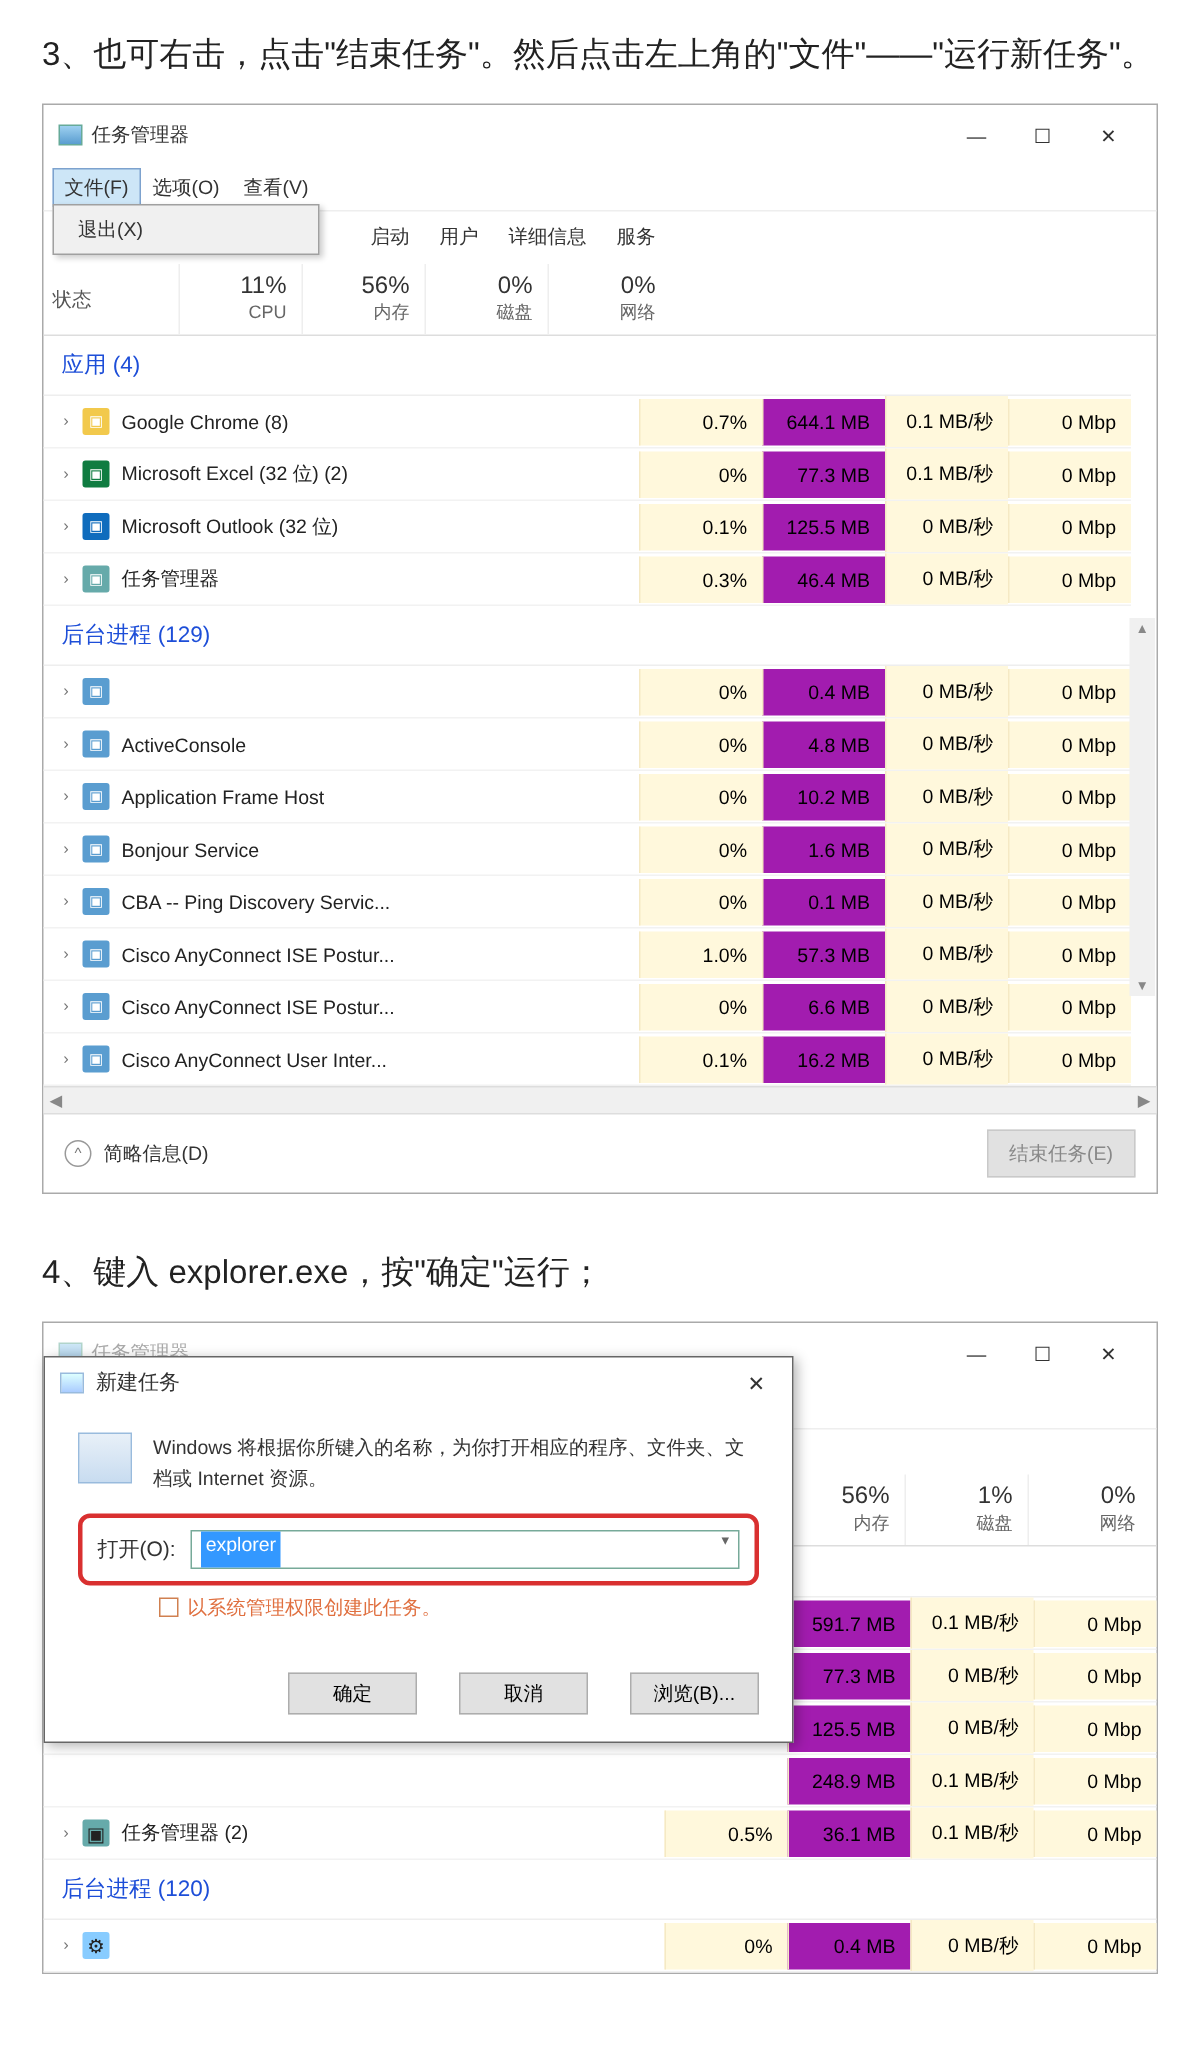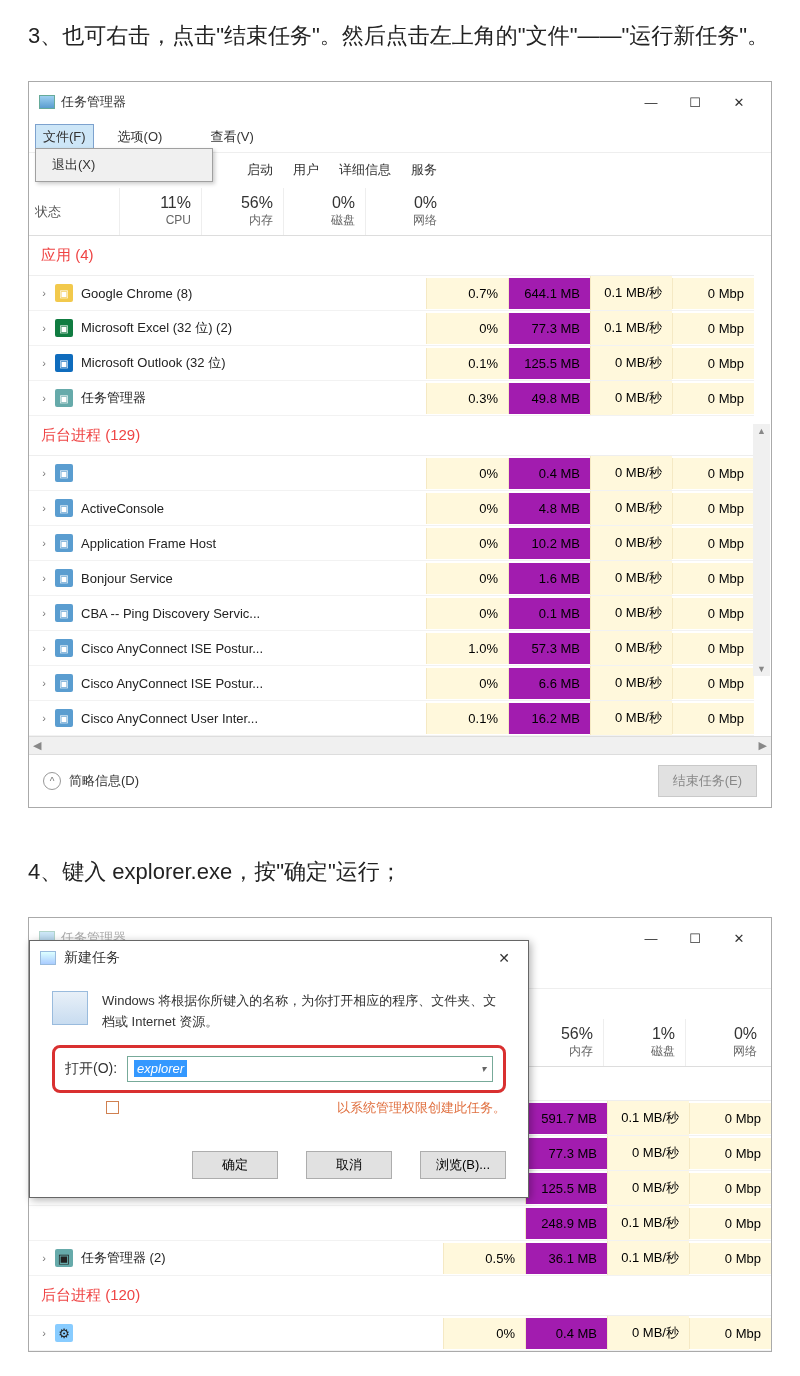--- a/index.html
+++ b/index.html
@@ -1,38 +1,38 @@
 <!DOCTYPE html>
 <html><head>
 <meta charset="utf-8">
 <style>
 * { box-sizing: border-box; margin: 0; padding: 0; }
 body { font-family: "Microsoft YaHei", "Segoe UI", sans-serif; font-size: 13px; background: #fff; width: 800px; }
 .article-text { font-size: 22px; color: #222; padding: 18px 28px 12px; line-height: 1.6; }
-.window { border: 1px solid #aaa; margin: 16px 28px; background: #fff; position: relative; }
+.window { border: 1px solid #aaa; margin: 4px 28px; background: #fff; position: relative; }
 .window.muted .titlebar, .window.muted .menubar { color: #aaa; }
 .titlebar { display: flex; align-items: center; padding: 6px 10px; font-size: 13px; color: #333; }
 .titlebar .title { flex: 1; display: flex; align-items: center; gap: 6px; }
 .titlebar .controls { display: flex; gap: 0; }
 .titlebar .ctrl { width: 44px; height: 28px; display: flex; align-items: center; justify-content: center; color: #333; }
 .menubar { display: flex; gap: 0; padding: 2px 6px; font-size: 13px; color: #333; border-bottom: 1px solid #eee; position: relative; }
-.menubar .menu-item { padding: 4px 24px; }
+.menubar .menu-item { padding: 4px 8px; }
 .menubar .menu-item.open { background: #cde6f7; border: 1px solid #7da2ce; padding: 3px 7px; }
 .file-menu { position: absolute; top: 26px; left: 6px; background: #f0f0f0; border: 1px solid #a0a0a0; width: 178px; z-index: 10; box-shadow: 2px 2px 4px rgba(0,0,0,0.2); padding: 2px; }
 .file-menu .fm-item { padding: 5px 14px; font-size: 13px; }
 .file-menu .fm-item.hl { background: #cde6f7; }
 .tabsbar { display: flex; padding: 4px 6px; gap: 4px; font-size: 13px; color: #333; border-bottom: 1px solid transparent; }
 .tabsbar .tab { padding: 4px 8px; }
 .grid-header { display: flex; border-bottom: 1px solid #ddd; align-items: stretch; }
 .col-name { flex: 1; padding: 14px 10px; font-size: 13px; color: #555; display: flex; align-items: flex-end; }
 .col-status { width: 90px; padding: 14px 6px; color: #555; display: flex; align-items: flex-end; }
 .col-metric { width: 82px; text-align: right; padding: 6px 10px; border-left: 1px solid #eee; }
 .col-metric .pct { font-size: 16px; color: #333; display: block; }
 .col-metric .lbl { font-size: 12px; color: #666; }
-.group-header { padding: 10px 12px; font-size: 15px; color: #ef4444; border-bottom: 1px solid #eee; }
+.group-header { padding: 10px 12px; font-size: 15px; color: #1d4ed8; border-bottom: 1px solid #eee; }
 .row { display: flex; align-items: center; border-bottom: 1px solid #f2f2f2; font-size: 13px; }
 .row .exp { width: 22px; text-align: center; color: #777; font-size: 11px; }
 .row .icon { width: 18px; height: 18px; margin-right: 8px; display: inline-flex; align-items: center; justify-content: center; font-size: 13px; border-radius: 2px; }
 .row .name { flex: 1; padding: 8px 4px; color: #222; display: flex; align-items: center; }
 .row .met { width: 82px; text-align: right; padding: 8px 10px; border-left: 1px solid #f5e9c4; }
 .row .met.cpu { background: #fff8dc; }
 .row .met.mem { background: #a21caf; }
 .row .met.disk { background: #fff8dc; }
 .row .met.net { background: #fff8dc; }
 .scroll-x { display: flex; border-top: 1px solid #ddd; height: 18px; background: #f0f0f0; align-items: center; justify-content: space-between; padding: 0 4px; color: #888; font-size: 11px; }
@@ -44,24 +44,24 @@
 .ic-tm { width: 16px; height: 14px; background: linear-gradient(#9dd0f0,#5a9dd0); border: 1px solid #6a9; display: inline-block; }
 
 .dialog { position: absolute; left: 0; top: 22px; width: 500px; background: #fff; border: 1px solid #666; box-shadow: 2px 2px 8px rgba(0,0,0,0.3); z-index: 20; }
 .dialog .dlg-title { display: flex; padding: 8px 10px; align-items: center; font-size: 14px; color: #333; }
 .dialog .dlg-title .t { flex: 1; display: flex; align-items: center; gap: 8px; }
 .dialog .dlg-body { padding: 12px 22px; }
 .dialog .desc { display: flex; gap: 14px; color: #333; font-size: 13px; line-height: 1.6; padding: 4px 0 12px; }
 .dialog .desc-icon { width: 36px; height: 34px; background: linear-gradient(#e8f0f8,#c8dcf0); border: 1px solid #9bd; flex-shrink: 0; }
 .dialog .input-row { display: flex; align-items: center; gap: 10px; border: 3px solid #d93030; border-radius: 8px; padding: 8px 10px; }
 .dialog .input-row label { font-size: 14px; color: #333; }
-.dialog .input-row .combo { flex: 1; border: 1px solid #7a9; height: 26px; display: flex; align-items: center; padding: 0 6px; background: #fff; position: relative; font-style: italic; }
+.dialog .input-row .combo { flex: 1; border: 1px solid #7a9; height: 26px; display: flex; padding: 0 6px; background: #fff; position: relative; }
 .dialog .input-row .combo .val { background: #3398ff; color: #fff; padding: 1px 3px; }
 .dialog .input-row .combo .chev { position: absolute; right: 6px; color: #666; font-size: 10px; }
-.dialog .chk-row { padding: 6px 0 4px 54px; font-size: 13px; color: #e07040; display: flex; align-items: center; gap: 6px; justify-content: space-between; }
+.dialog .chk-row { padding: 6px 0 4px 54px; font-size: 13px; color: #e07040; display: flex; align-items: center; gap: 6px; }
 .dialog .chk { width: 13px; height: 13px; border: 1px solid #d08050; }
 .dialog .btns { display: flex; justify-content: flex-end; gap: 28px; padding: 18px 22px; text-align: center; }
 .dialog .btns .btn { width: 86px; height: 28px; border: 1px solid #adadad; background: #e1e1e1; font-size: 13px; display: flex; align-items: center; justify-content: center; }
 .grid-body { position: relative; padding-right: 17px; }
 </style>
 </head>
 <body>
 
 <div class="article-text">3、也可右击，点击"结束任务"。然后点击左上角的"文件"——"运行新任务"。</div>
 
@@ -138,21 +138,21 @@
     <div class="met disk">0 MB/秒</div>
     <div class="met net">0 Mbp</div>
   </div>
         <div class="row">
     <div class="name">
             <span class="exp">›</span>
             <span class="icon" style="background:#6aa;color:#fff;font-size:10px;">▣</span>
             <span>任务管理器</span>
           </div>
     <div class="met cpu">0.3%</div>
-    <div class="met mem">49.8 MB</div>
+    <div class="met mem">46.4 MB</div>
     <div class="met disk">0 MB/秒</div>
     <div class="met net">0 Mbp</div>
   </div>
       </div>
     <div class="group-header">后台进程 (129)</div>
     <div id="tm1-bg">
         <div class="row">
     <div class="name">
             <span class="exp">›</span>
             <span class="icon" style="background:#5a9dd0;color:#fff;font-size:10px;">▣</span>

